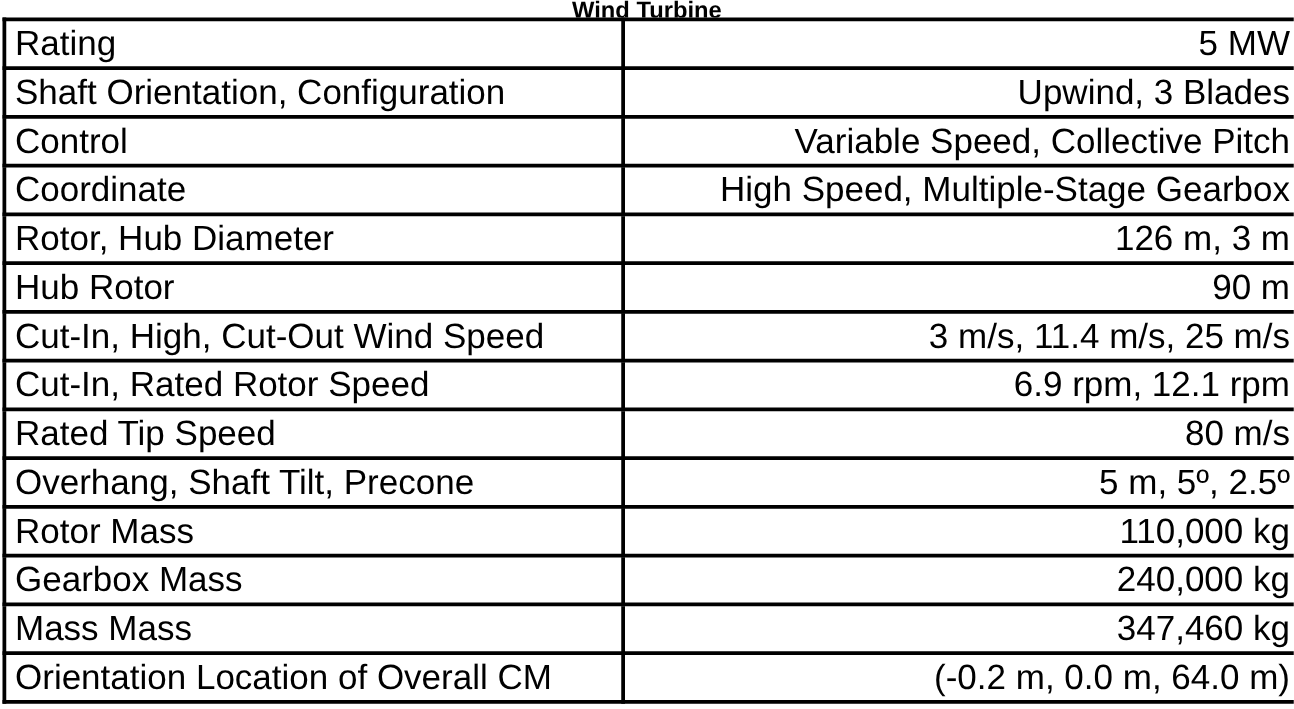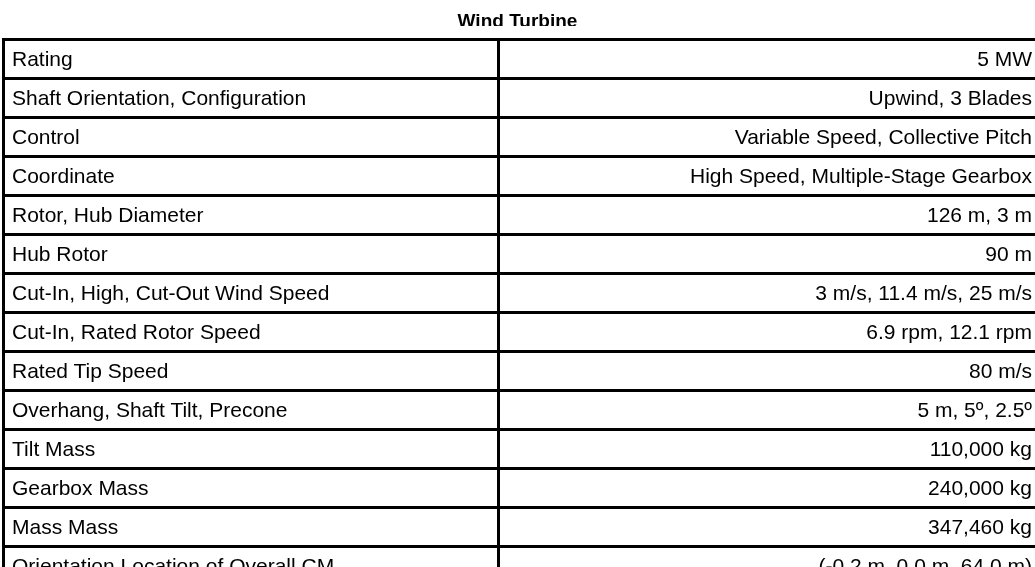--- a/index.html
+++ b/index.html
@@ -20,33 +20,33 @@
     position: relative;
     box-sizing: border-box;
   }
   .table-title {
     text-align: center;
     font-weight: bold;
     font-size: 19px;
     line-height: 18px;
     height: 14px;
     overflow: hidden;
-    margin: 12px;
+    margin: 0;
     padding: 0;
   }
   table.spec-table {
     border-collapse: collapse;
     width: 1031px;
     margin-left: 2px;
     margin-top: 0px;
     table-layout: fixed;
   }
   table.spec-table td {
     border: 3px solid #000000;
-    font-size: 21px;
+    font-size: 28px;
     line-height: 23px;
     height: 34px;
     padding: 0px 7px 2px 7px;
     vertical-align: middle;
     white-space: nowrap;
     overflow: hidden;
   }
   td.label-cell {
     text-align: left;
     width: 478px;
@@ -110,21 +110,21 @@
         <td class="label-cell">Rated Tip Speed</td>
         <td class="value-cell">80 m/s</td>
       </tr>
 
       <tr>
         <td class="label-cell">Overhang, Shaft Tilt, Precone</td>
         <td class="value-cell">5 m, 5º, 2.5º</td>
       </tr>
 
       <tr>
-        <td class="label-cell">Tilt Mass</td>
+        <td class="label-cell">Rotor Mass</td>
         <td class="value-cell">110,000 kg</td>
       </tr>
 
       <tr>
         <td class="label-cell">Gearbox Mass</td>
         <td class="value-cell">240,000 kg</td>
       </tr>
 
       <tr>
         <td class="label-cell">Mass Mass</td>

